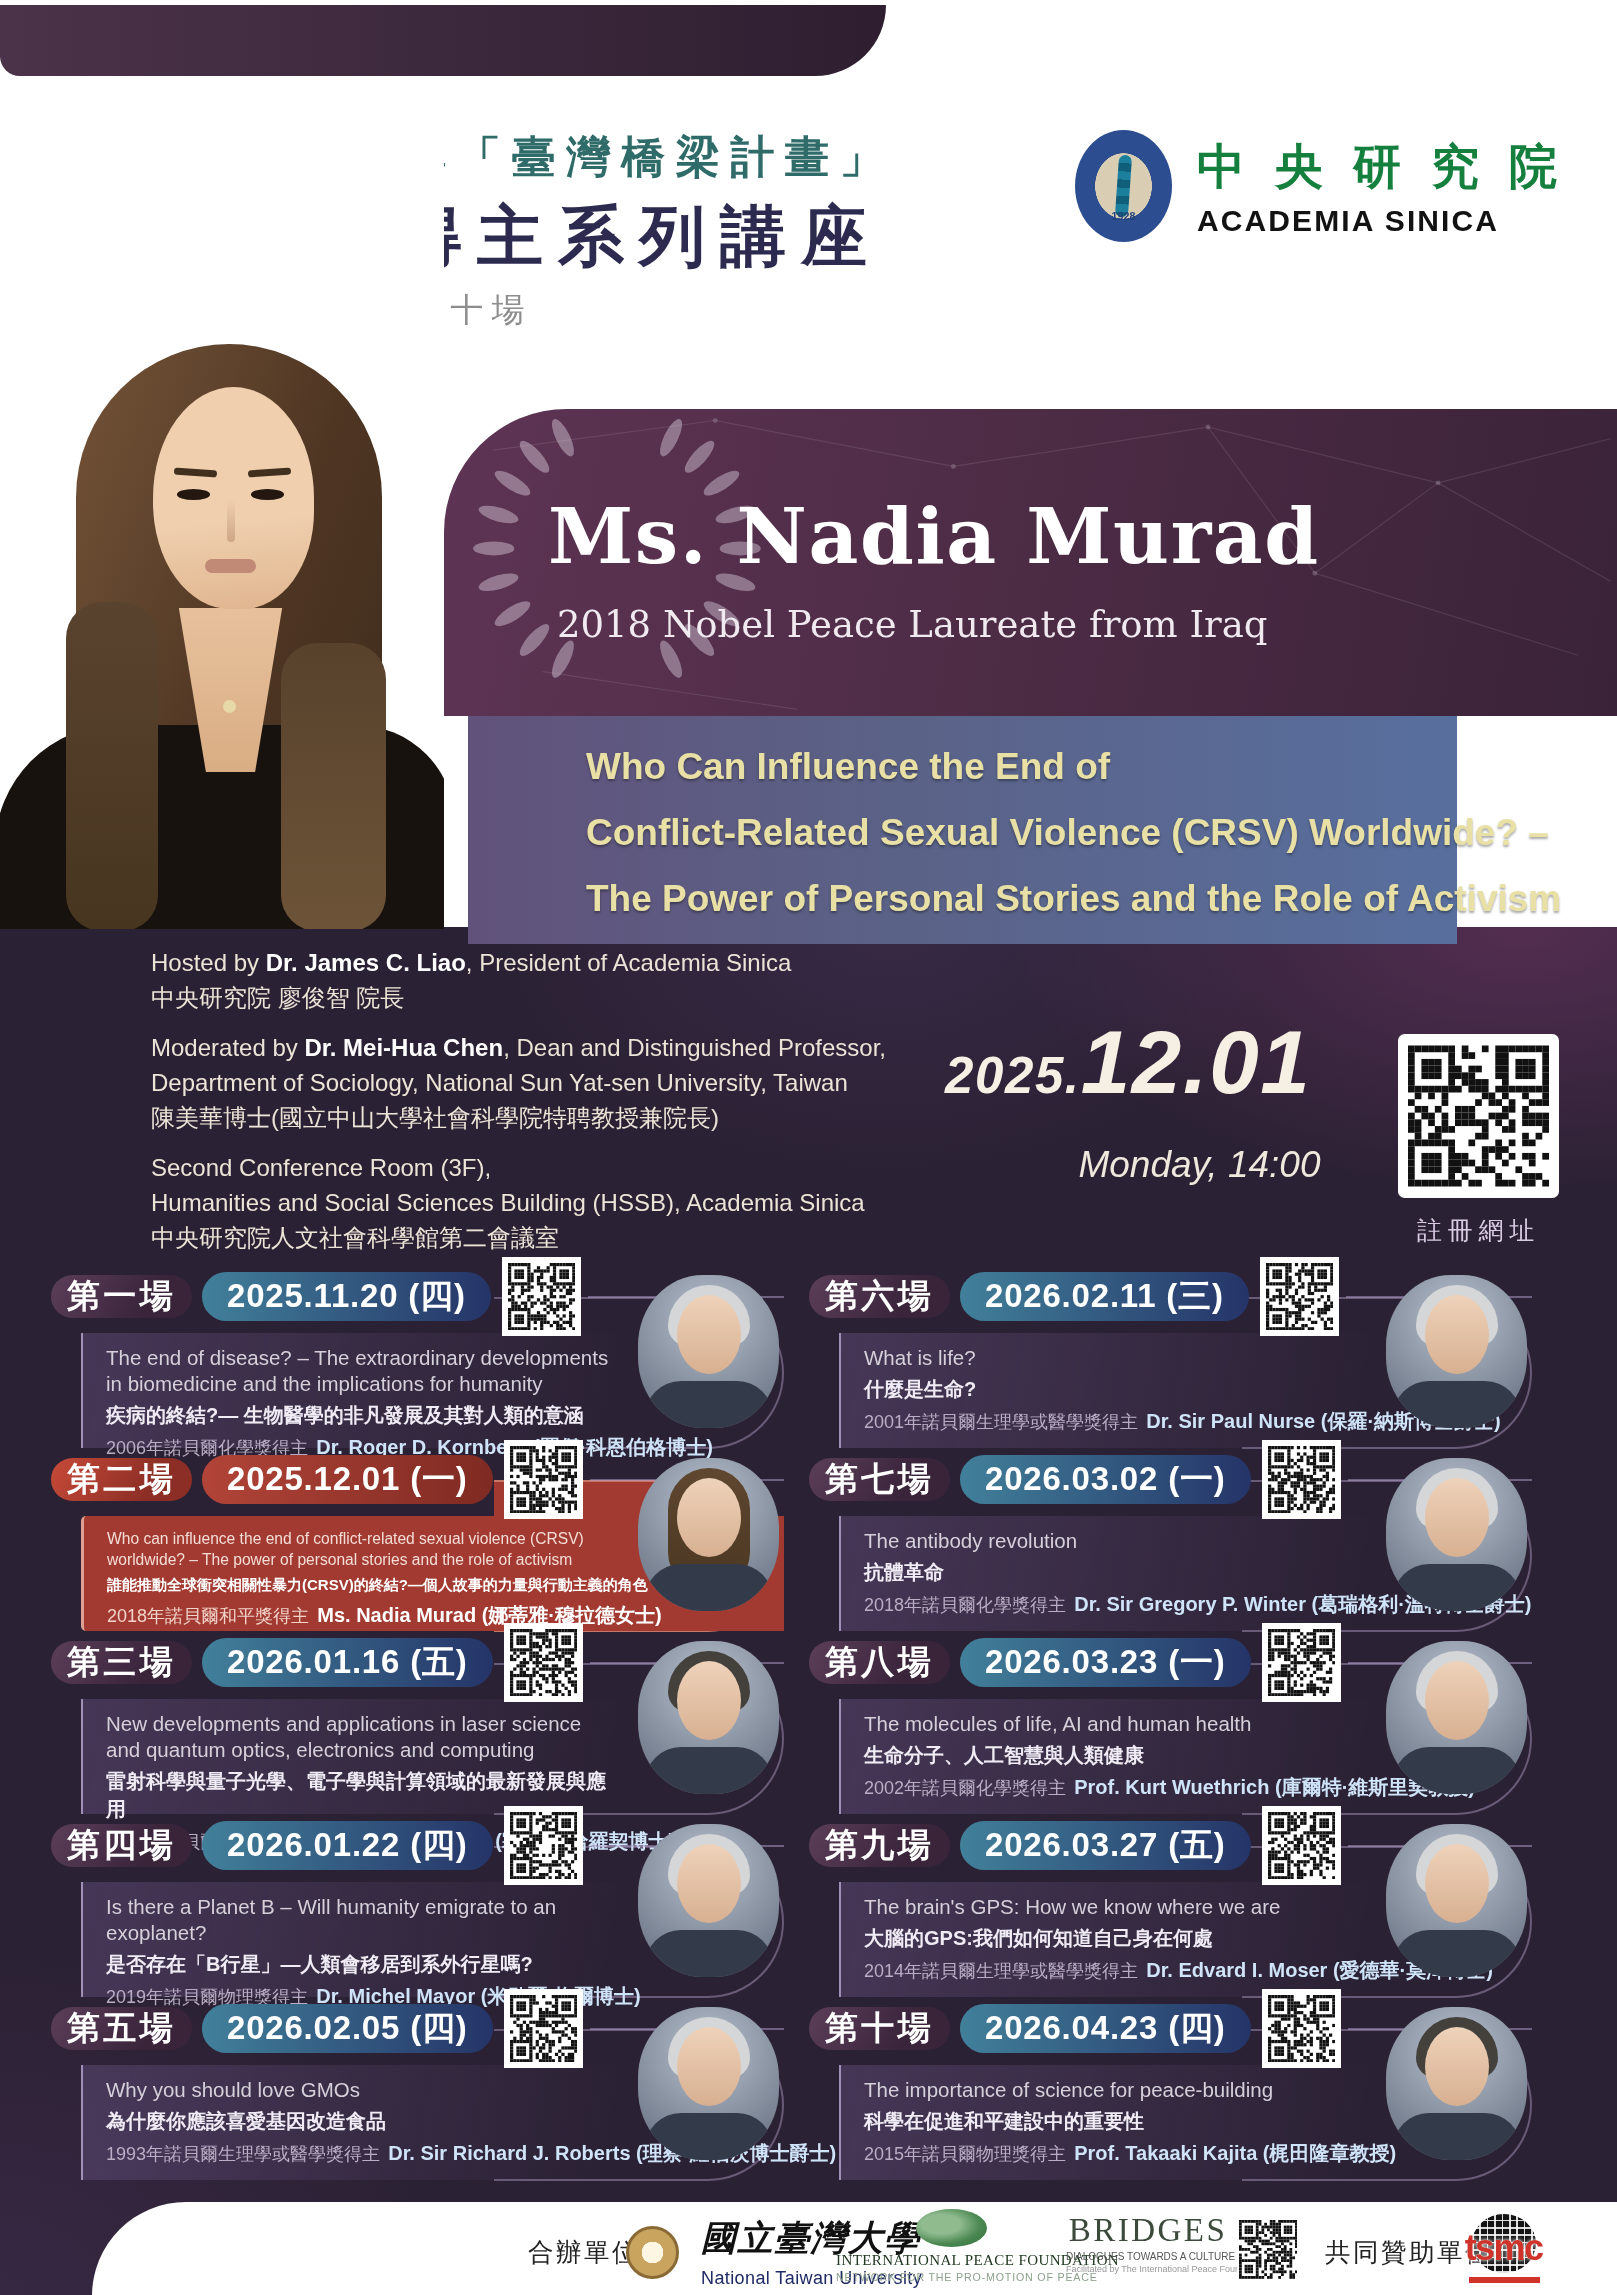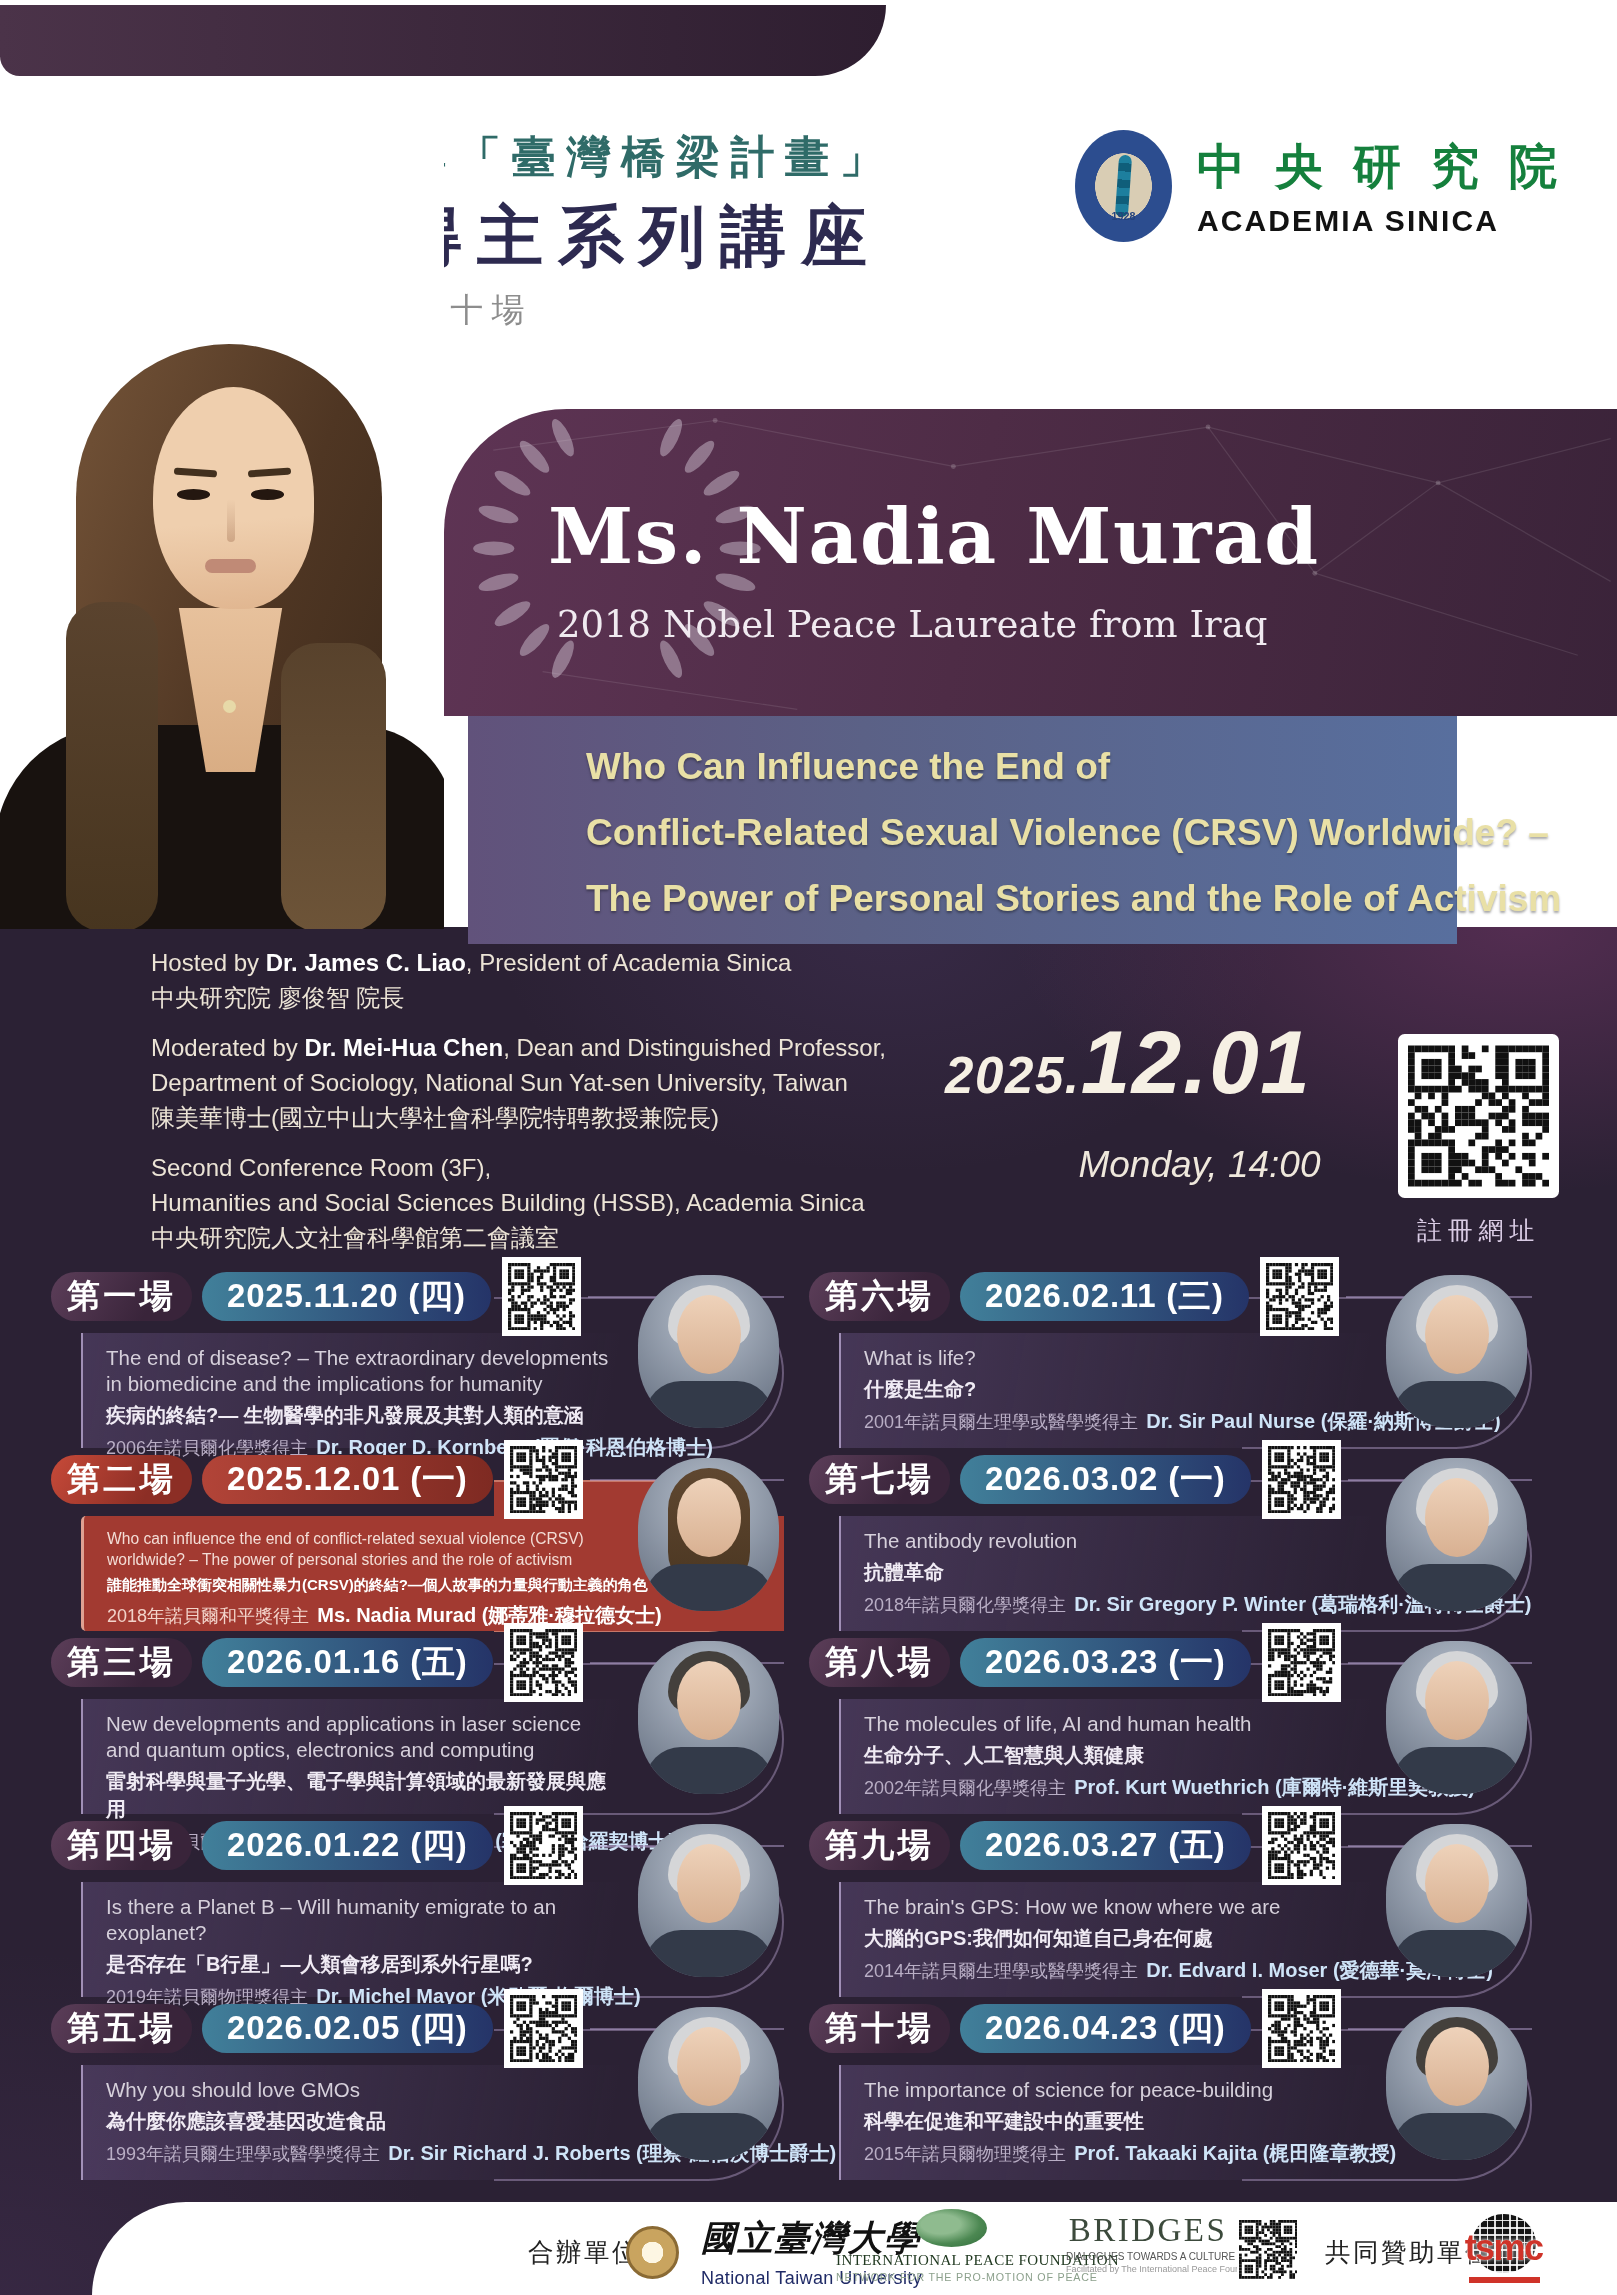--- a/index.html
+++ b/index.html
@@ -71,21 +71,21 @@
            padding:10px;box-sizing:border-box;}
   .qr svg{width:100%;height:100%;display:block;}
   .qr-label{position:absolute;left:1398px;top:1214px;width:161px;text-align:center;font-size:25px;
             letter-spacing:5.8px;color:#d9cbe4;}
   
   .col{position:absolute;top:1272px;}
   .col-left{left:51px;width:733px;}
   .col-right{left:809px;width:723px;}
   .session{position:relative;height:174px;margin-bottom:9px;}
   .s-head{display:flex;align-items:center;height:49px;position:relative;z-index:2;}
-  .s-badge{height:49px;min-width:141px;padding:0 13px;box-sizing:border-box;border-radius:28px;
+  .s-badge{height:43px;min-width:141px;padding:0 13px;box-sizing:border-box;border-radius:28px;
            background:linear-gradient(120deg,#5c3e59,#39243a 70%);color:#fff;font-size:33px;font-weight:700;
            letter-spacing:3.3px;display:flex;align-items:center;justify-content:center;white-space:nowrap;}
   .s-date{height:49px;margin-left:10px;padding:0 25px;border-radius:28px;
           background:linear-gradient(90deg,#41809a,#253468);color:#fff;font-size:33px;font-weight:700;
           display:flex;align-items:center;letter-spacing:0.8px;white-space:nowrap;}
   .s-qr{width:79px;height:79px;background:#fff;padding:5.8px;box-sizing:border-box;margin-left:11.5px;flex:none;
         position:relative;z-index:3;}
   .s-line{flex:1;border-top:2.5px solid rgba(180,160,205,.5);margin-left:6.6px;}
   .s-outline{position:absolute;right:0;top:25px;width:288px;height:148px;border:2.1px solid rgba(190,170,215,.42);
              border-left:none;border-radius:0 78px 78px 0;}

